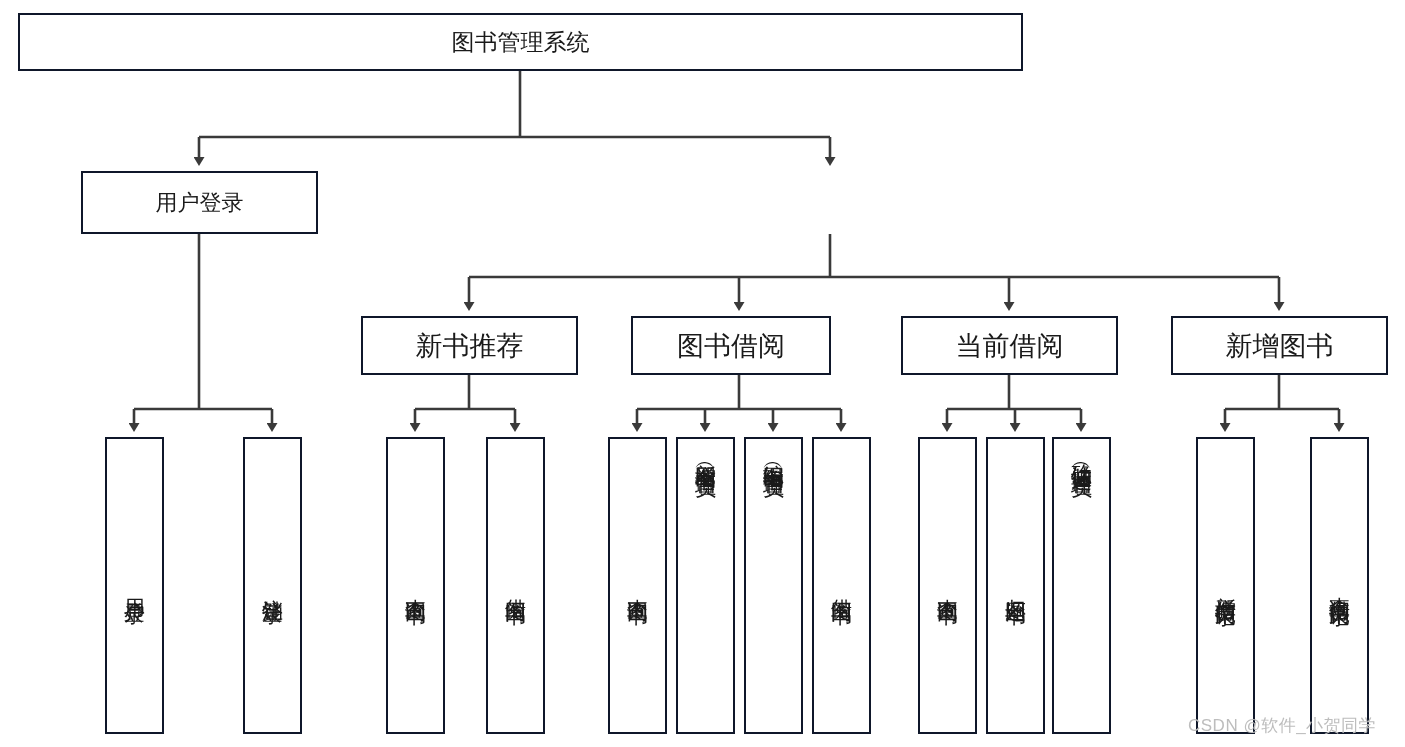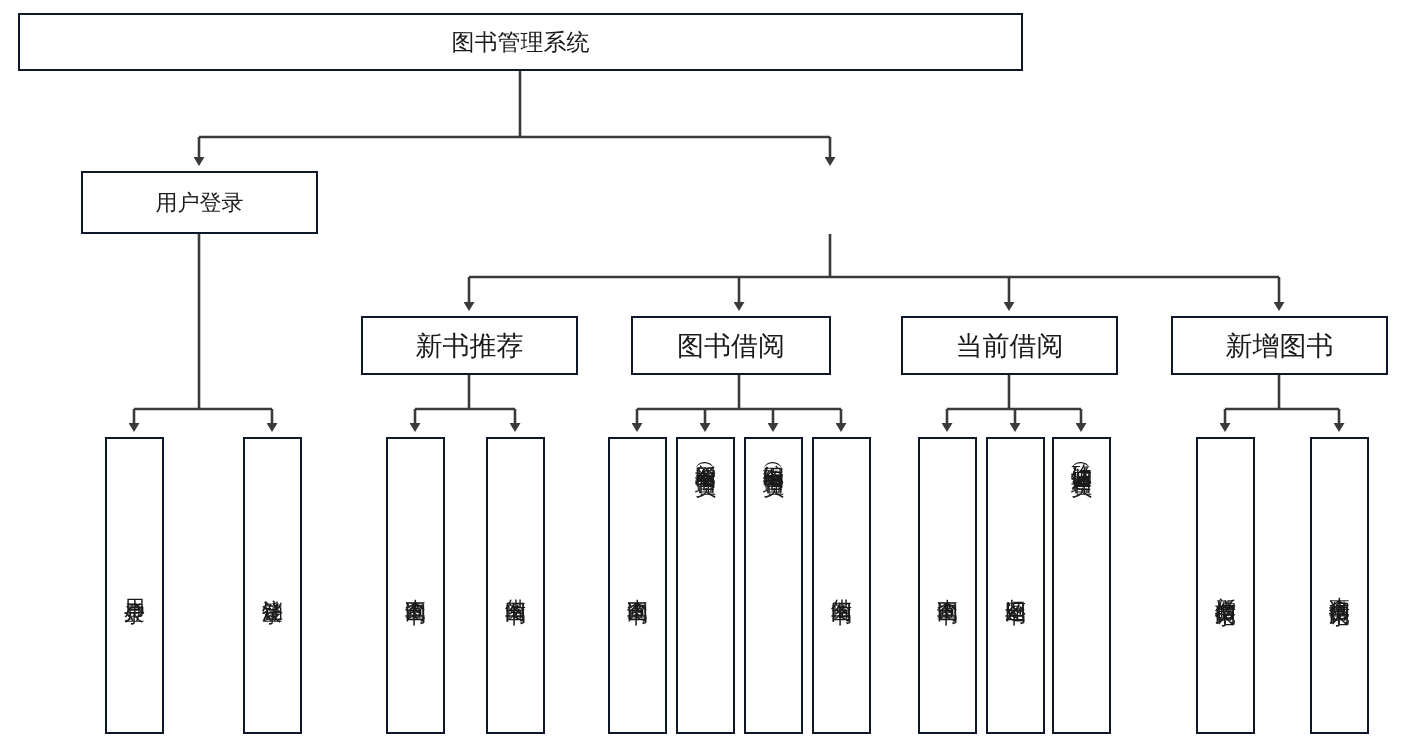--- a/index.html
+++ b/index.html
@@ -182,14 +182,15 @@
     <span class="vtext">确认归还（管理员）</span>
   </div>
 
   <div class="node leaf" style="left:1196px; top:437px; width:59px; height:297px; align-items:center;">
     <span class="vtext">新增借阅记录</span>
   </div>
   <div class="node leaf" style="left:1310px; top:437px; width:59px; height:297px; align-items:center;">
     <span class="vtext">查询借阅记录</span>
   </div>
 
+  <div class="watermark">CSDN @软件_小贺同学</div>
 
 </div>
 
 </body></html>

